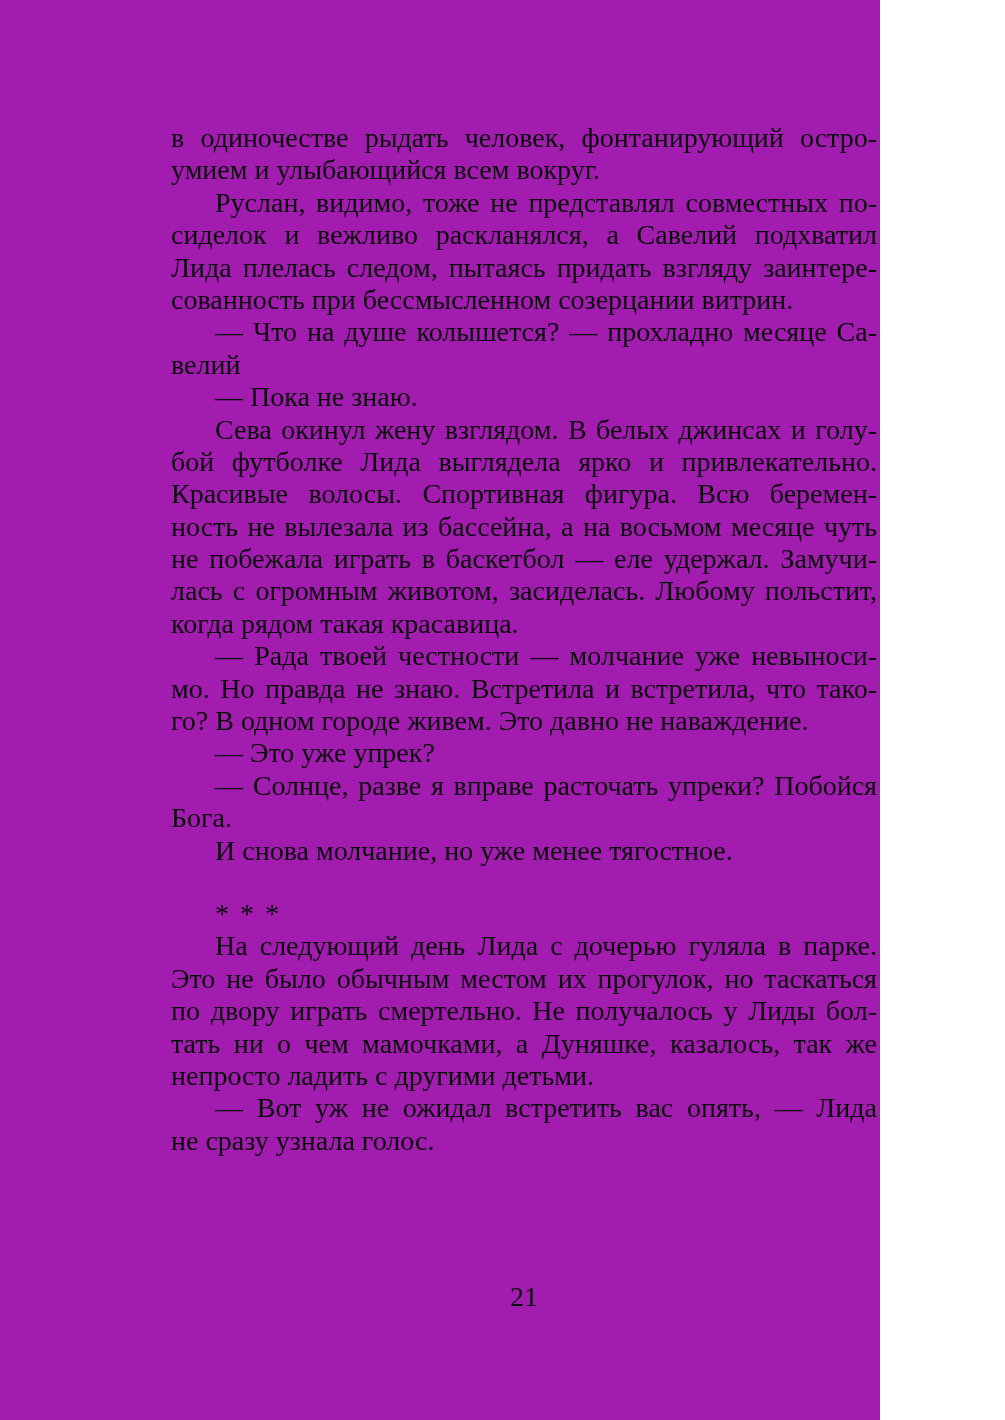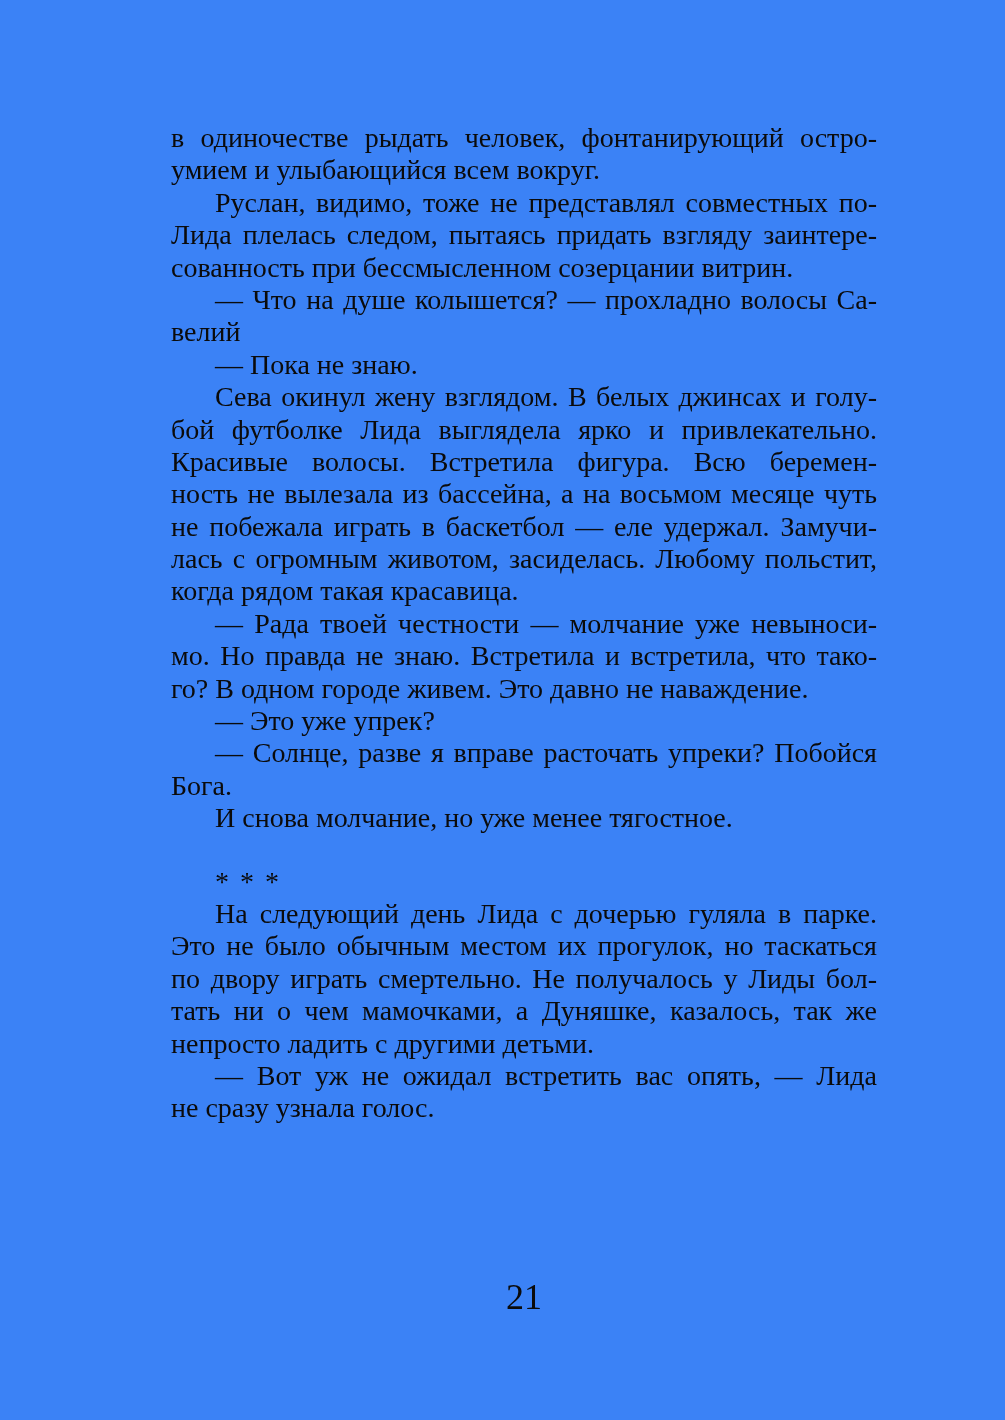--- a/index.html
+++ b/index.html
@@ -2,23 +2,23 @@
 <html><head>
 <meta charset="utf-8">
 <style>
   html, body {
     margin: 0;
     padding: 0;
     background: #ffffff;
   }
   .page {
     position: relative;
-    width: 1005px;
+    width: 880px;
     height: 1420px;
-    background: #3b82f6;
+    background: #a21caf;
     overflow: hidden;
     font-family: "Liberation Serif", "DejaVu Serif", serif;
     color: #0b0b0b;
   }
   .text-block {
     position: absolute;
     left: 171px;
     top: 122px;
     width: 706px;
   }
@@ -45,49 +45,50 @@
     text-align-last: auto;
     text-indent: 44px;
     letter-spacing: 2px;
   }
   .page-number {
     position: absolute;
     left: 171px;
     top: 1281px;
     width: 706px;
     text-align: center;
-    font-size: 36px;
+    font-size: 28px;
     line-height: 32.4px;
   }
 </style>
 </head>
 <body>
 
 <div class="page">
   <div class="text-block" id="text-block">
       <div class="paragraph">
         <div class="line">в одиночестве рыдать человек, фонтанирующий остро-</div>
         <div class="line lastline">умием и улыбающийся всем вокруг.</div>
       </div>
       <div class="paragraph">
         <div class="line indent">Руслан, видимо, тоже не представлял совместных по-</div>
+        <div class="line">сиделок и вежливо раскланялся, а Савелий подхватил</div>
         <div class="line">Лида плелась следом, пытаясь придать взгляду заинтере-</div>
         <div class="line lastline">сованность при бессмысленном созерцании витрин.</div>
       </div>
       <div class="paragraph">
-        <div class="line indent">— Что на душе колышется? — прохладно волосы Са-</div>
+        <div class="line indent">— Что на душе колышется? — прохладно месяце Са-</div>
         <div class="line lastline">велий</div>
       </div>
       <div class="paragraph">
         <div class="line lastline indent">— Пока не знаю.</div>
       </div>
       <div class="paragraph">
         <div class="line indent">Сева окинул жену взглядом. В белых джинсах и голу-</div>
         <div class="line">бой футболке Лида выглядела ярко и привлекательно.</div>
-        <div class="line">Красивые волосы. Встретила фигура. Всю беремен-</div>
+        <div class="line">Красивые волосы. Спортивная фигура. Всю беремен-</div>
         <div class="line">ность не вылезала из бассейна, а на восьмом месяце чуть</div>
         <div class="line">не побежала играть в баскетбол — еле удержал. Замучи-</div>
         <div class="line">лась с огромным животом, засиделась. Любому польстит,</div>
         <div class="line lastline">когда рядом такая красавица.</div>
       </div>
       <div class="paragraph">
         <div class="line indent">— Рада твоей честности — молчание уже невыноси-</div>
         <div class="line">мо. Но правда не знаю. Встретила и встретила, что тако-</div>
         <div class="line lastline">го? В одном городе живем. Это давно не наваждение.</div>
       </div>

